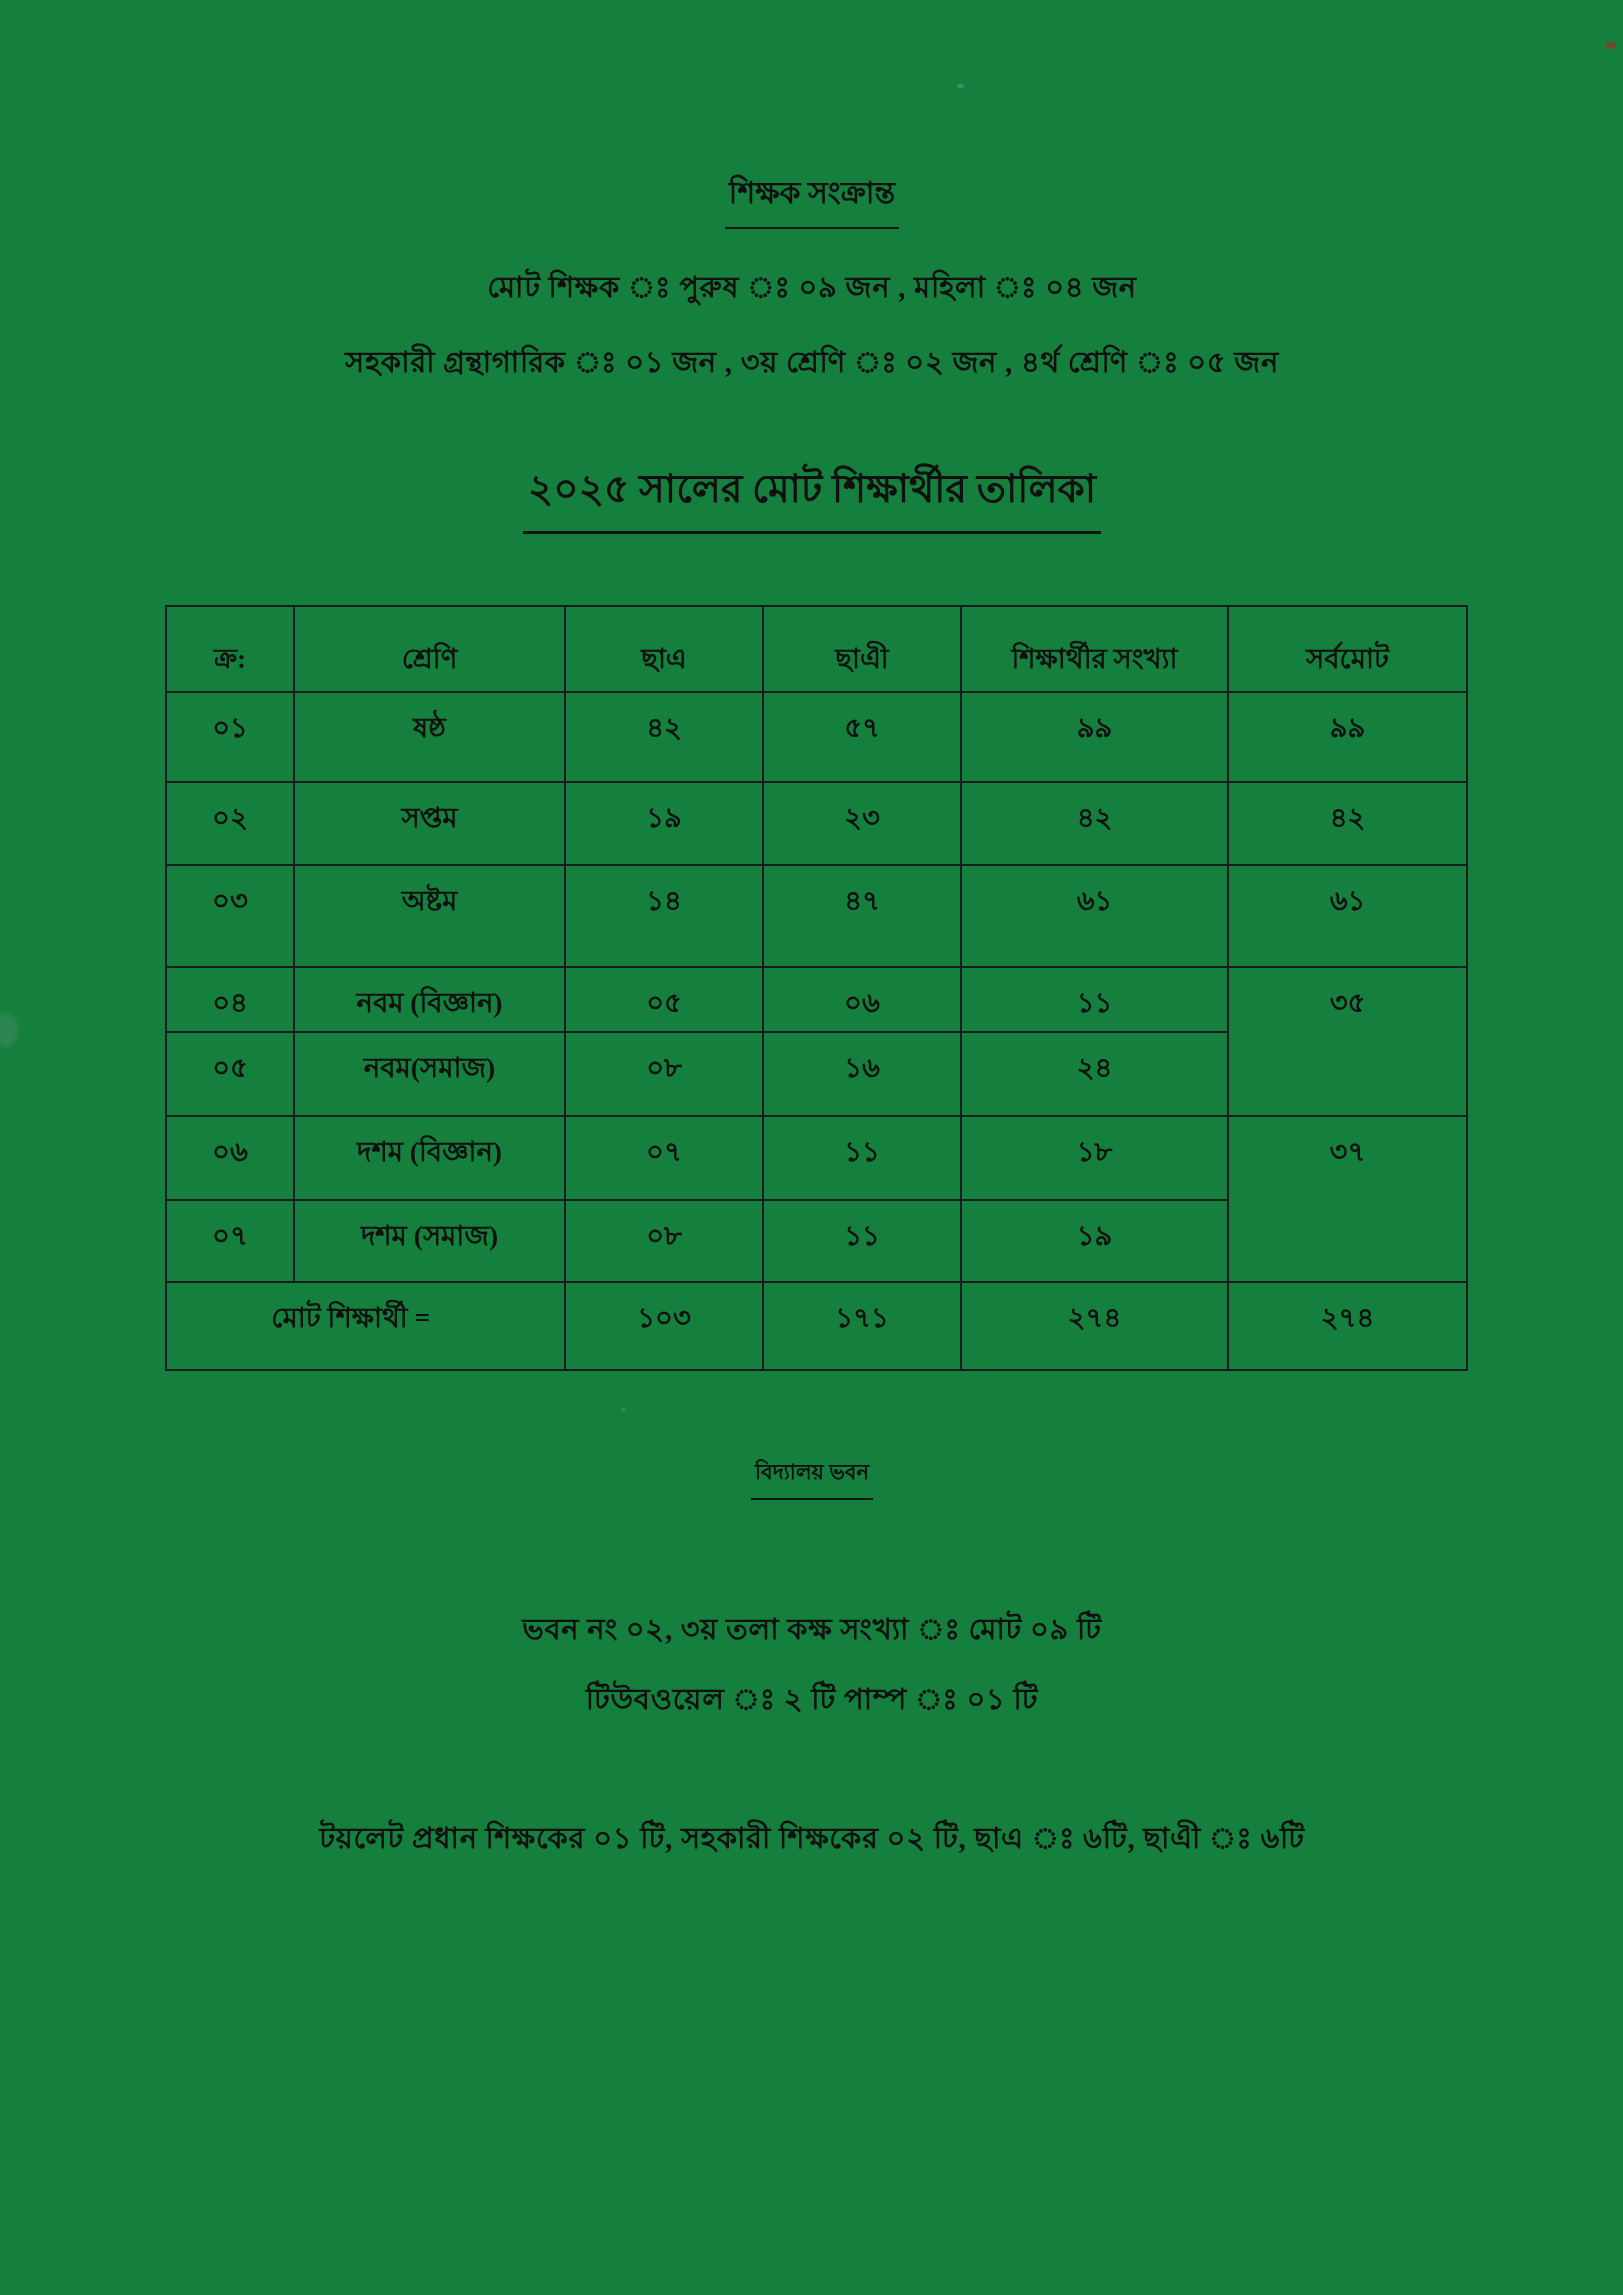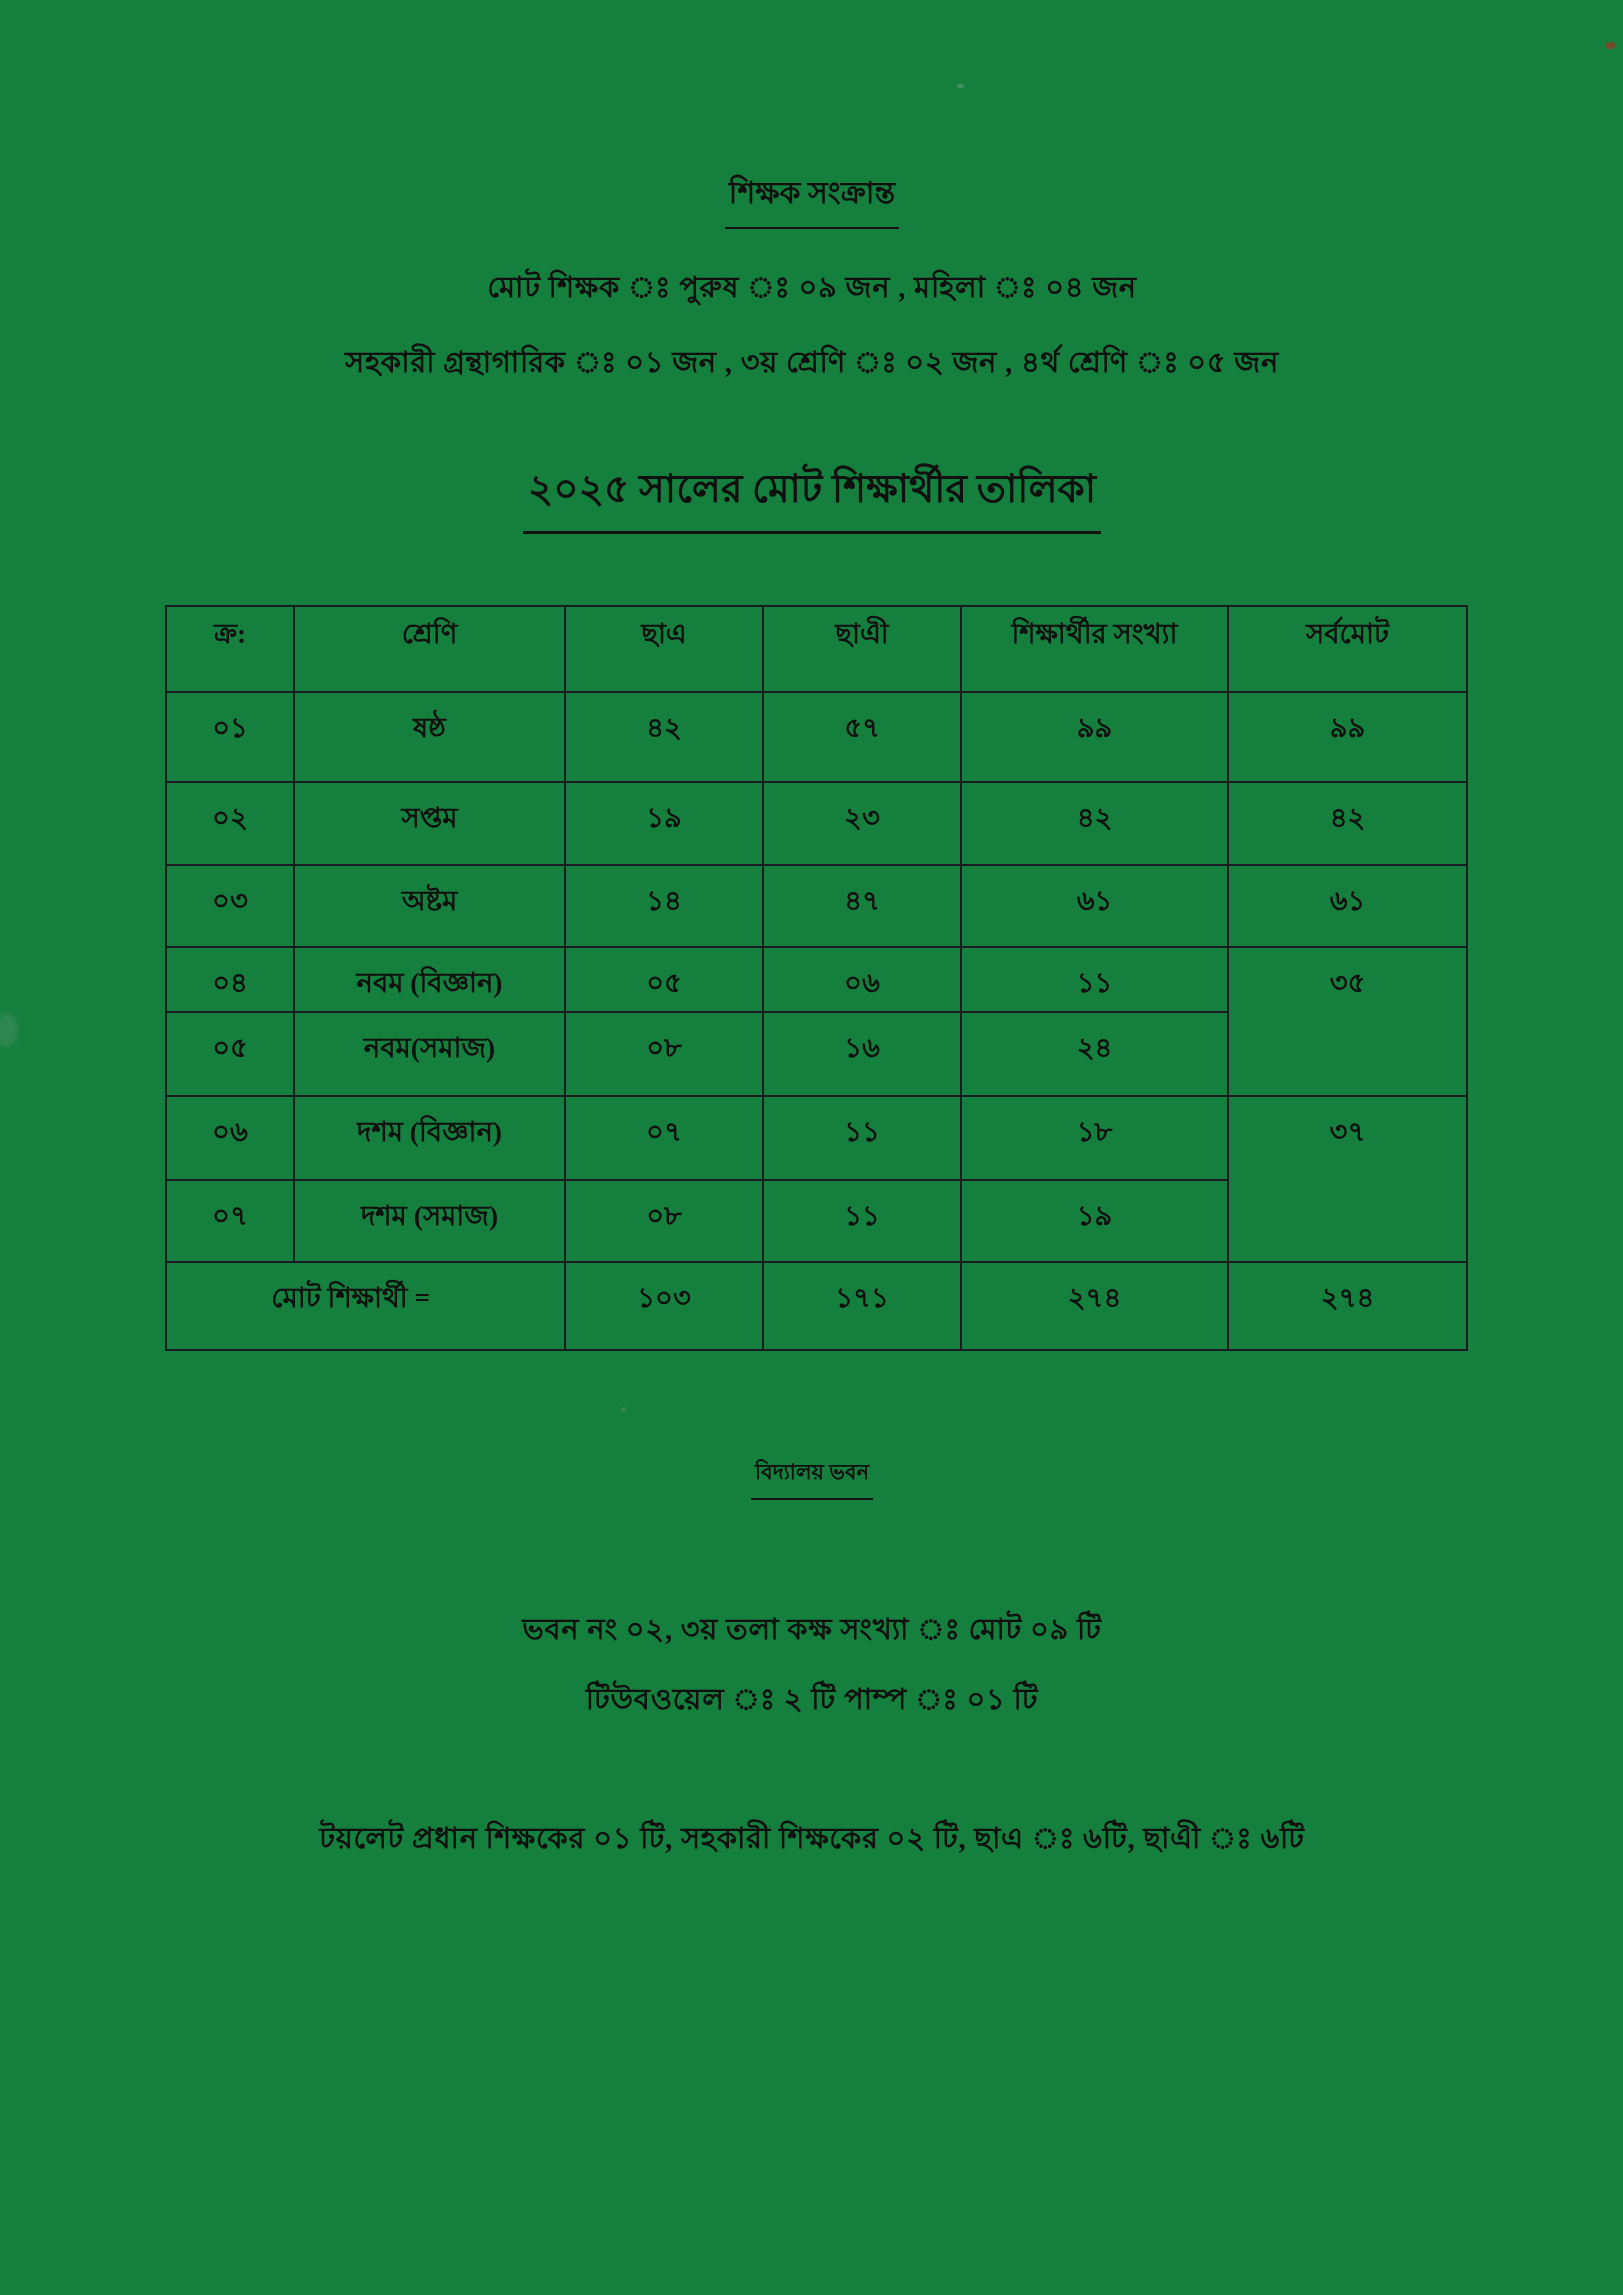--- a/index.html
+++ b/index.html
@@ -35,25 +35,25 @@
     border:2px solid #191c22;
     border-top-width:2.6px;
     border-bottom-width:2.6px;
     vertical-align:top;
     text-align:center;
     font-size:27.5px;
     font-weight:bold;
     padding-top:14.4px;
     color:#101010;
   }
-  table.students th { padding-top:6px; font-weight:bold; }
+  table.students th { padding-top:31px; font-weight:bold; }
   tr.hdr      { height:86px; }
   tr.r1       { height:90px; }
   tr.r2       { height:83px; }
-  tr.r3       { height:82px;font-family:Liberation Serif, serif; }
+  tr.r3       { height:102px;font-family:Liberation Serif, serif; }
   tr.r4       { height:65px; }
   tr.r5       { height:84px; }
   tr.r6       { height:84px; }
   tr.r7       { height:82px; }
   tr.total    { height:88px; }
   td.vspan    { padding-top:105px; }
   td.total-label { text-align:right; padding-right:29.5px; }
 
   .heading-2 { top:1456px; font-size:21px; }
   .heading-2 .ul { display:inline-block; border-bottom:2.6px solid #141414; padding:0 3.9px 6.5px 3.9px; }

